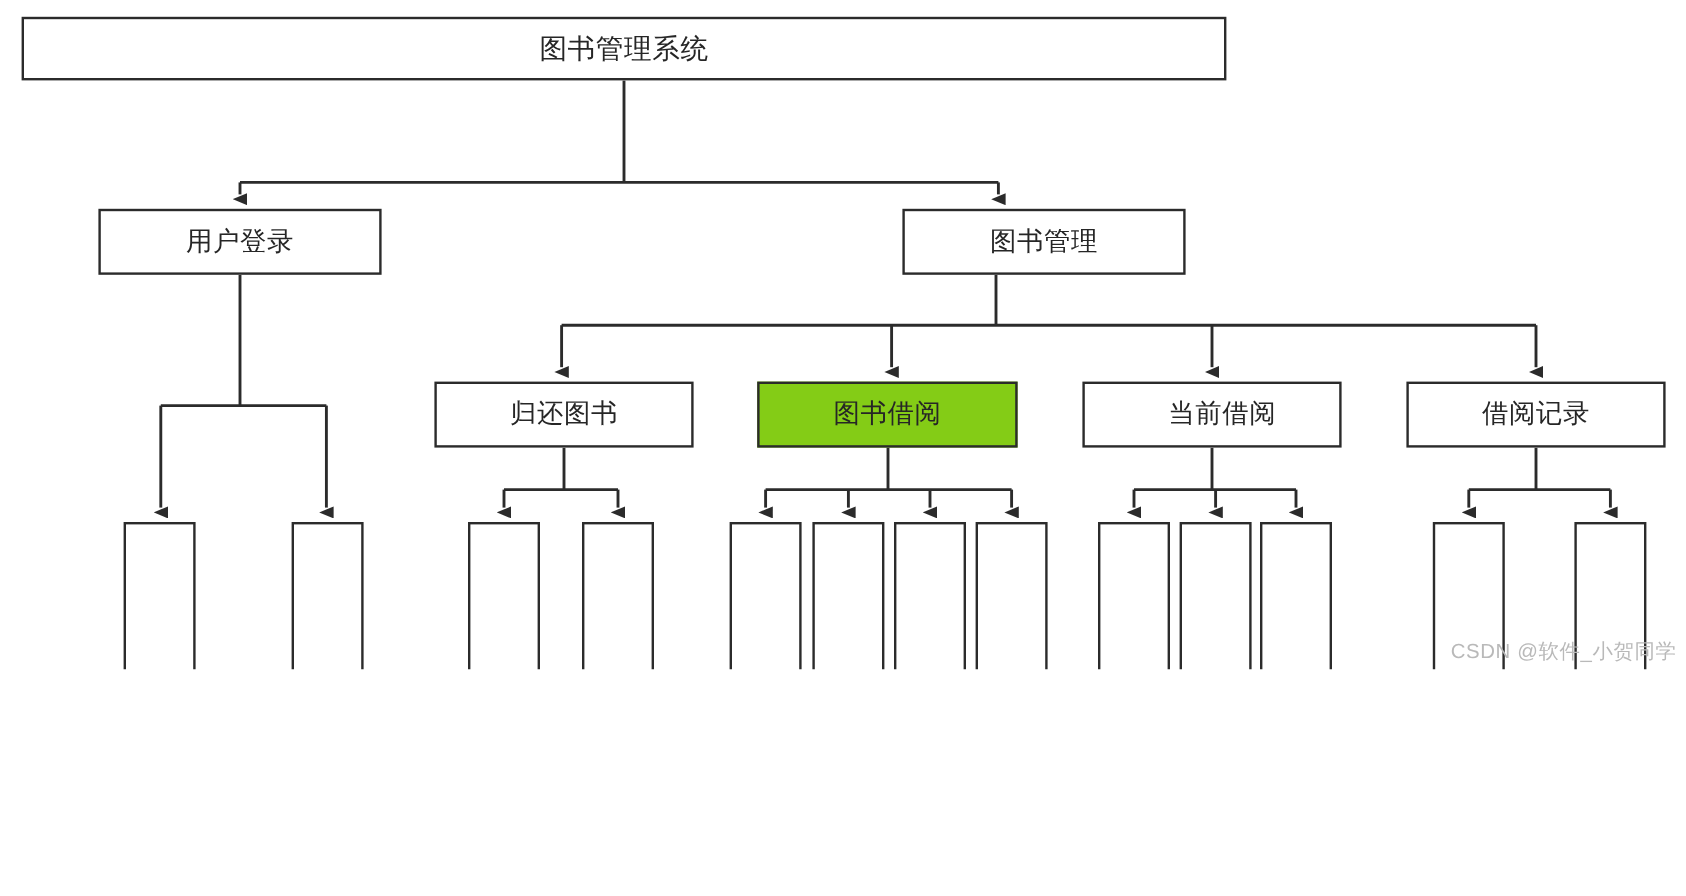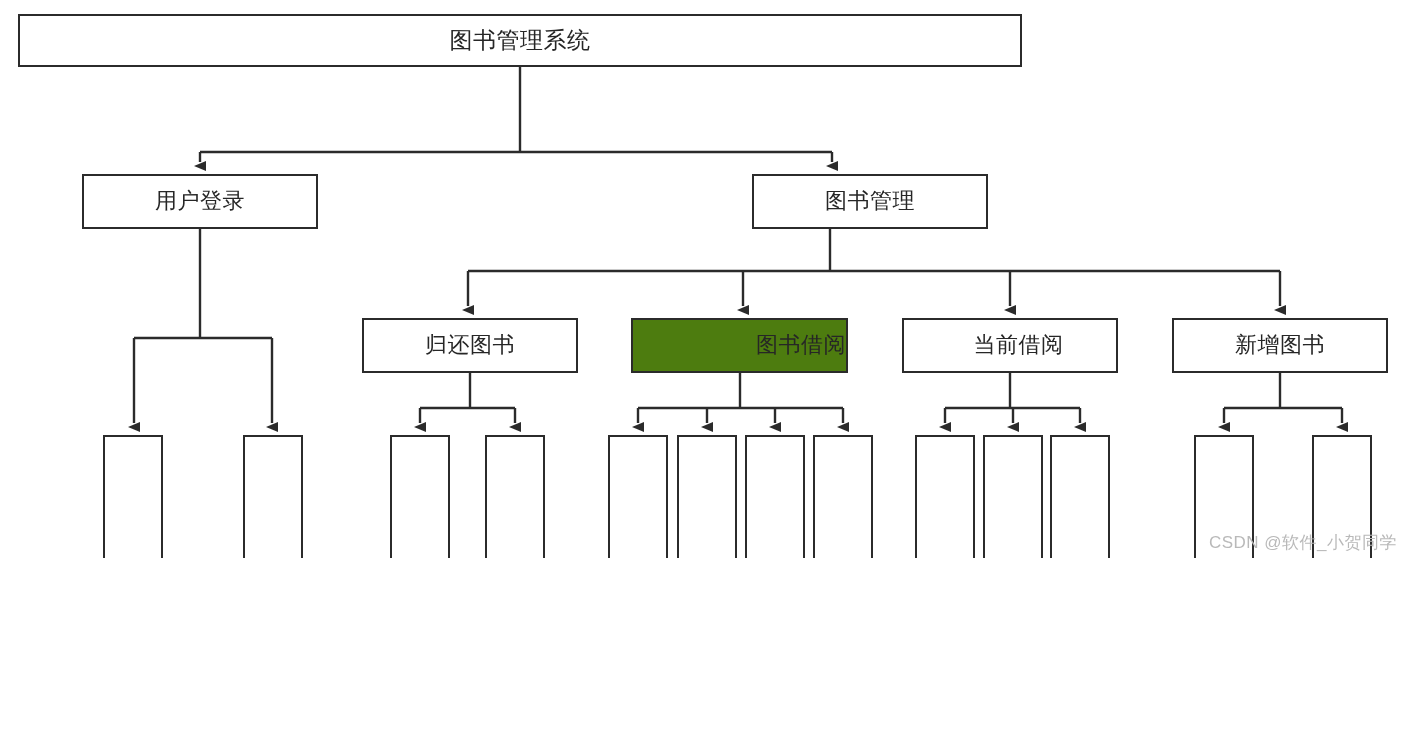--- a/index.html
+++ b/index.html
@@ -130,28 +130,28 @@
   <div class="node horiz" style="left: 82px; top: 174px; width: 236px; height: 55px; border-color: rgb(43, 43, 43); color: rgb(38, 38, 38); background: rgb(255, 255, 255);">
     <span class="label">用户登录</span>
   </div>
   <div class="node horiz" style="left: 752px; top: 174px; width: 236px; height: 55px; border-color: rgb(43, 43, 43); color: rgb(38, 38, 38); background: rgb(255, 255, 255);">
     <span class="label">图书管理</span>
   </div>
 
   <div class="node horiz" style="left: 362px; top: 318px; width: 216px; height: 55px; border-color: rgb(43, 43, 43); color: rgb(38, 38, 38); background: rgb(255, 255, 255);">
     <span class="label">归还图书</span>
   </div>
-  <div class="node horiz" style="left: 631px; top: 318px; width: 217px; height: 55px; border-color: rgb(43, 43, 43); color: rgb(38, 38, 38); background: #4d7c0f; justify-content: flex-end;">
+  <div class="node horiz" style="left: 631px; top: 318px; width: 217px; height: 55px; border-color: rgb(43, 43, 43); color: rgb(38, 38, 38); background: #84cc16;">
     <span class="label">图书借阅</span>
   </div>
   <div class="node horiz" style="left: 902px; top: 318px; width: 216px; height: 55px; border-color: rgb(43, 43, 43); color: rgb(38, 38, 38); background: rgb(255, 255, 255); padding-left: 17px;">
     <span class="label">当前借阅</span>
   </div>
   <div class="node horiz" style="left: 1172px; top: 318px; width: 216px; height: 55px; border-color: rgb(43, 43, 43); color: rgb(38, 38, 38); background: rgb(255, 255, 255);">
-    <span class="label">新增图书</span>
+    <span class="label">借阅记录</span>
   </div>
 
   <div class="node vert" style="left: 103px; top: 435px; width: 60px; height: 300px; border-color: rgb(43, 43, 43); color: rgb(38, 38, 38); background: rgb(255, 255, 255);">
     <span class="label">用户登录</span>
   </div>
   <div class="node vert" style="left: 243px; top: 435px; width: 60px; height: 300px; border-color: rgb(43, 43, 43); color: rgb(38, 38, 38); background: rgb(255, 255, 255);">
     <span class="label">注销登录</span>
   </div>
   <div class="node vert" style="left: 390px; top: 435px; width: 60px; height: 300px; border-color: rgb(43, 43, 43); color: rgb(38, 38, 38); background: rgb(255, 255, 255);">
     <span class="label">查询图书</span>

